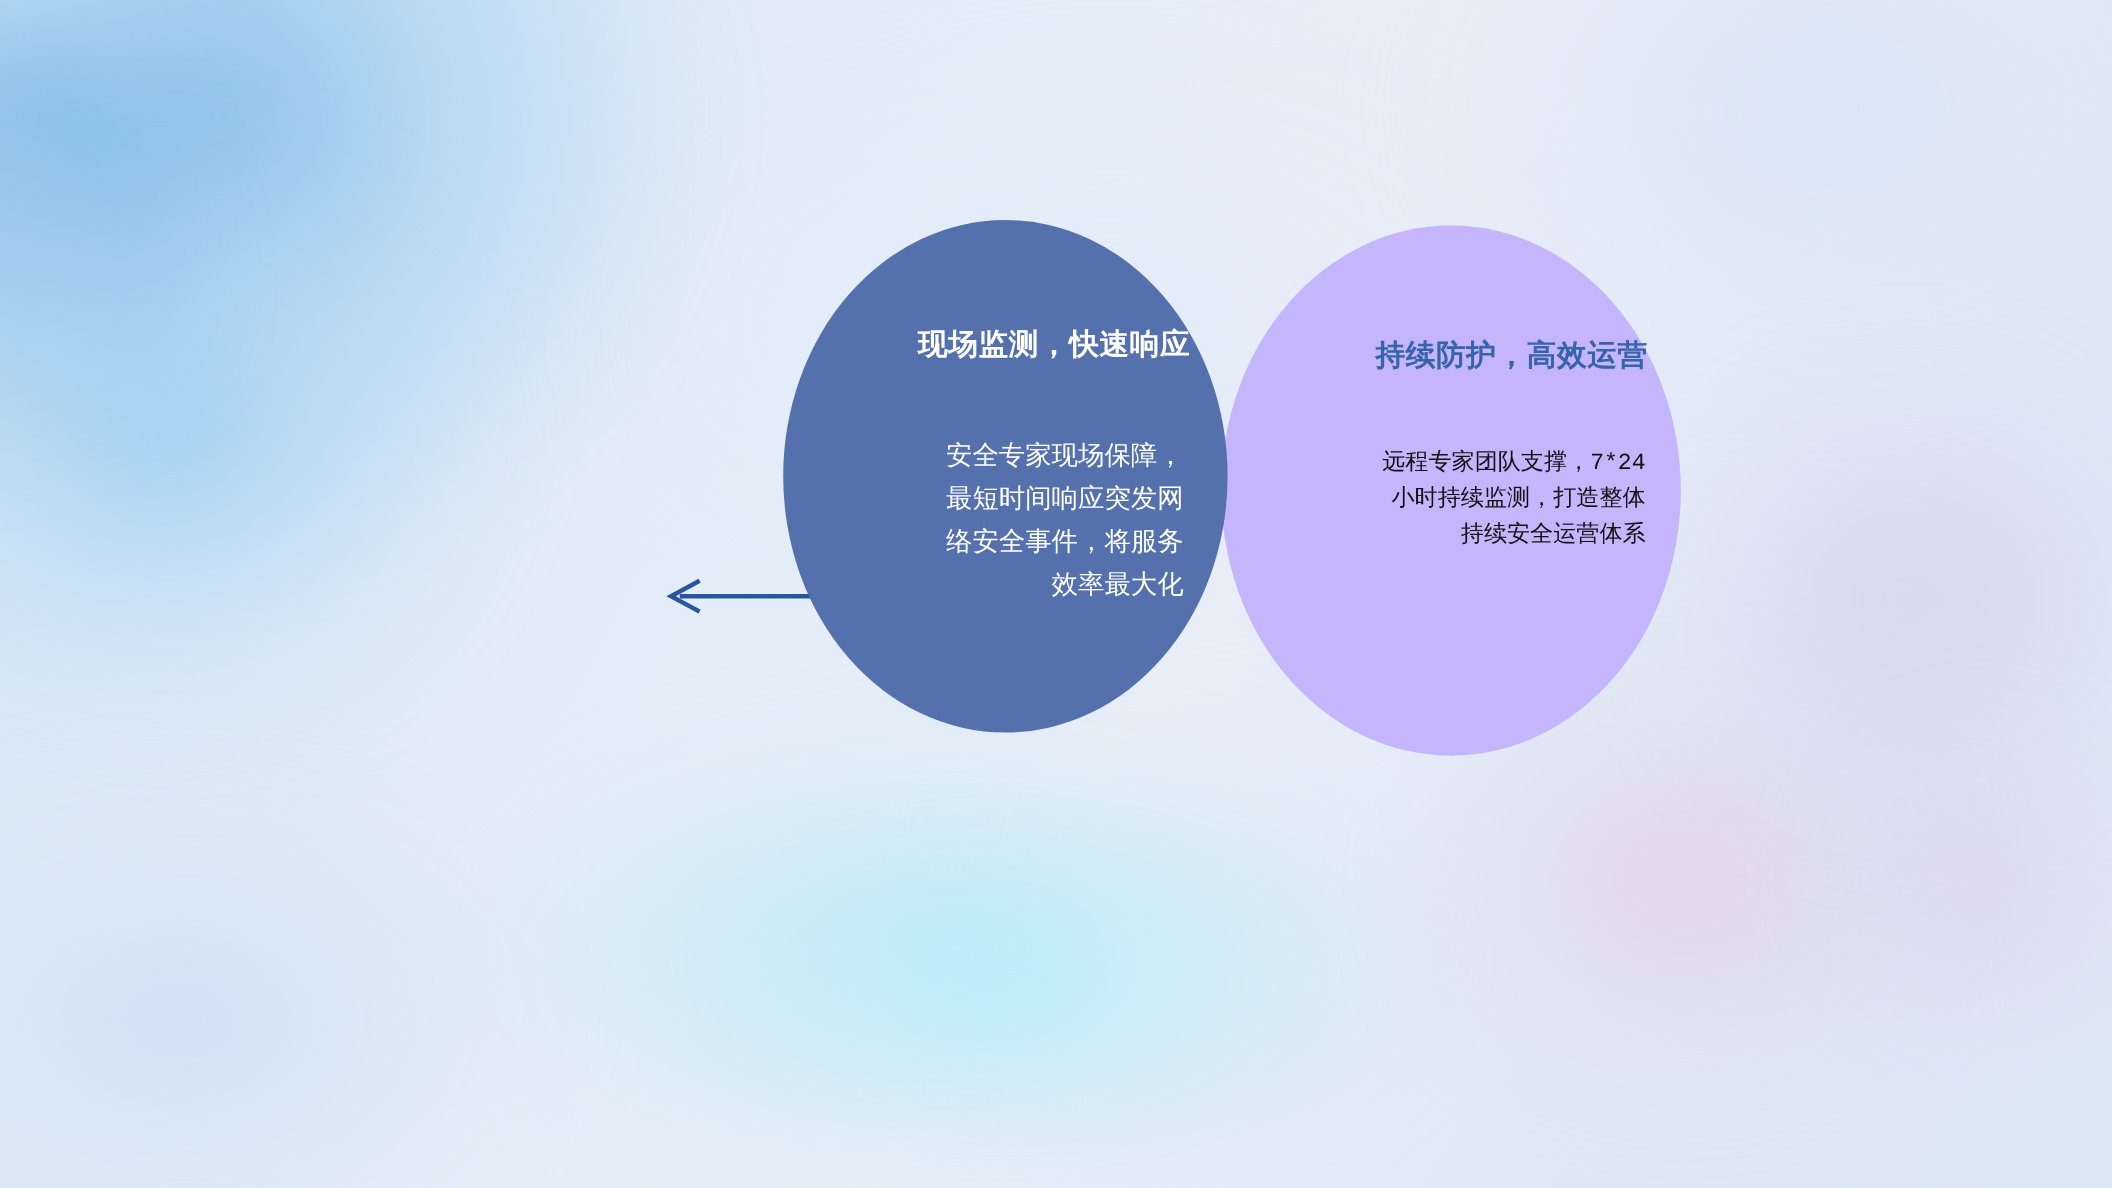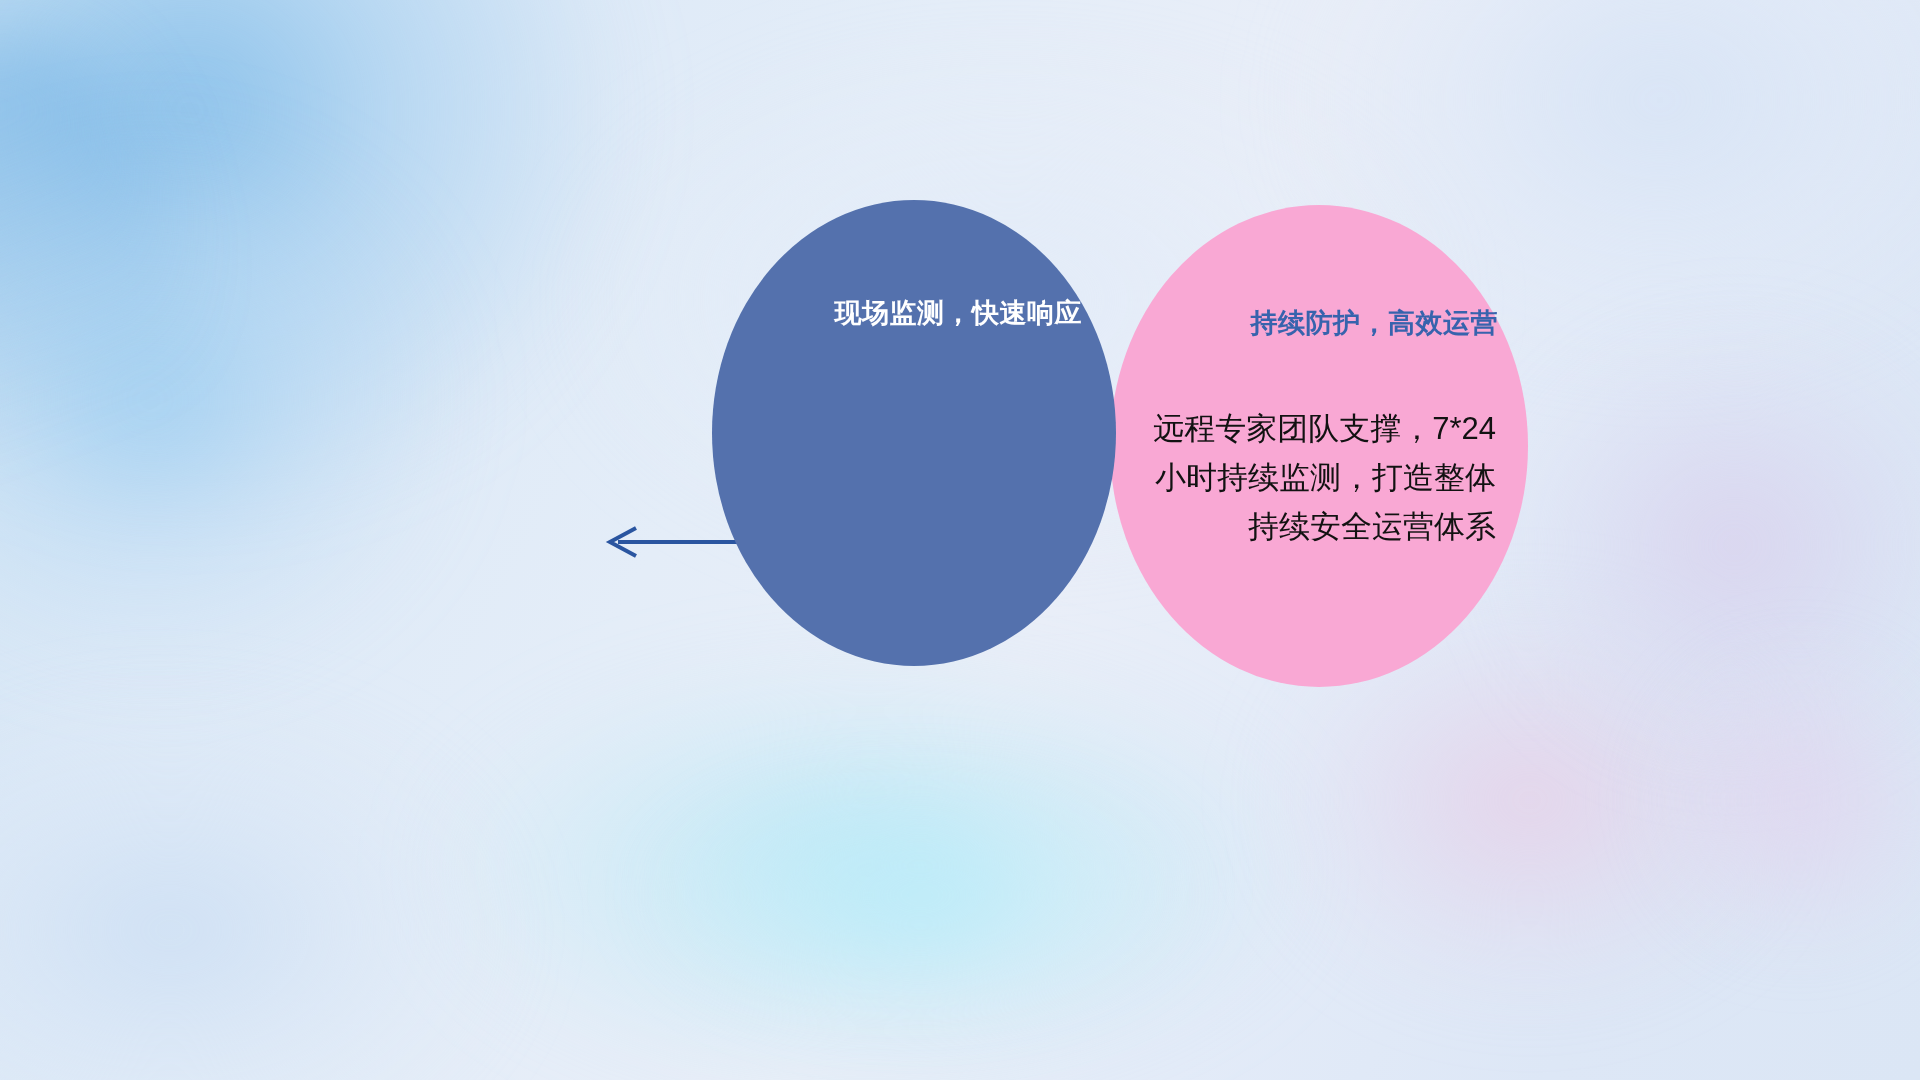--- a/index.html
+++ b/index.html
@@ -110,21 +110,22 @@
     filter: blur(48px);
   }
 
   
   .circle {
     position: absolute;
     border-radius: 50%;
     box-sizing: border-box;
   }
   .circle-white {
-    background: #f9a8d4;
+    background: #c4b5fd;
+    font-family: Liberation Mono, monospace;
   }
   .circle-dark {
     background: #5471ad;
   }
 
   #circle-left {
     left: 62px;
     top: 197px;
     width: 424px;
     height: 488px;
@@ -204,21 +205,21 @@
   }
   .right-title {
     font-size: 27px;
     font-weight: 700;
     color: #3763ad;
     letter-spacing: 0.5px;
     white-space: nowrap;
   }
   .right-body {
     margin-top: 64px;
-    font-size: 31px;
+    font-size: 21px;
     font-weight: 400;
     color: #121212;
     line-height: 1.58;
     padding: 0 2px;
   }
 
   
   #flow-arrow {
     position: absolute;
     left: 596px;
@@ -248,20 +249,26 @@
 
   <svg id="flow-arrow" viewBox="0 0 280 44">
     <line x1="278" y1="22" x2="22" y2="22" stroke="#2a55a0" stroke-width="4"></line>
     <polyline points="40,8 14,22 40,36" fill="none" stroke="#2a55a0" stroke-width="4" stroke-linejoin="miter" stroke-linecap="butt"></polyline>
   </svg>
 
 
   <div class="circle circle-dark" id="circle-mid">
     <div class="circle-content" id="mid-text">
       <div class="mid-title">现场监测，快速响应</div>
+      <div class="mid-body">
+        <div>安全专家现场保障，</div>
+        <div>最短时间响应突发网</div>
+        <div>络安全事件，将服务</div>
+        <div>效率最大化</div>
+      </div>
     </div>
   </div>
 
   <div class="circle circle-white" id="circle-right">
     <div class="circle-content" id="right-text">
       <div class="right-title">持续防护，高效运营</div>
       <div class="right-body">
         <div>远程专家团队支撑，7*24</div>
         <div>小时持续监测，打造整体</div>
         <div>持续安全运营体系</div>

